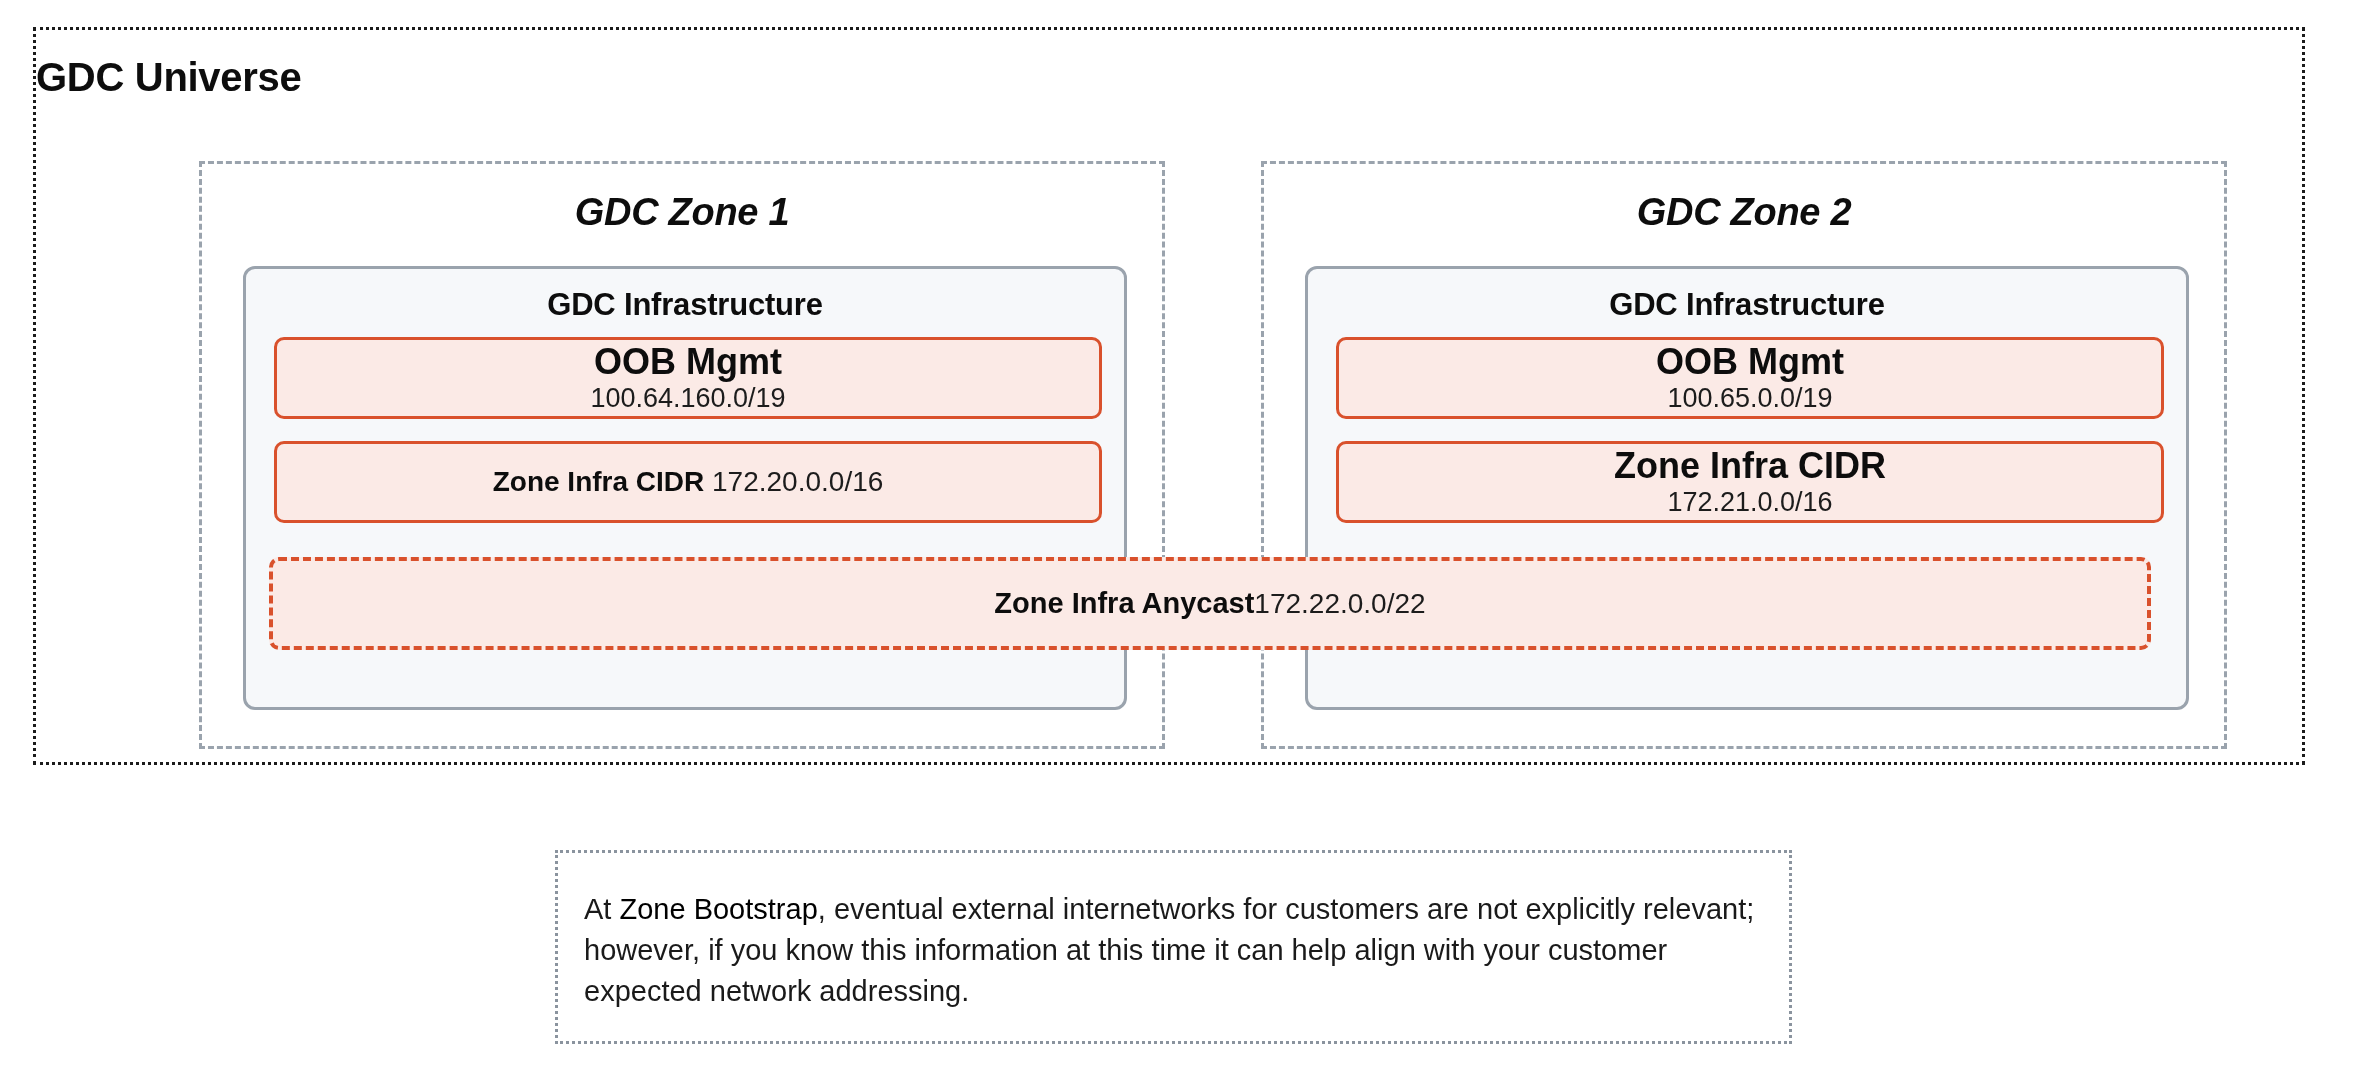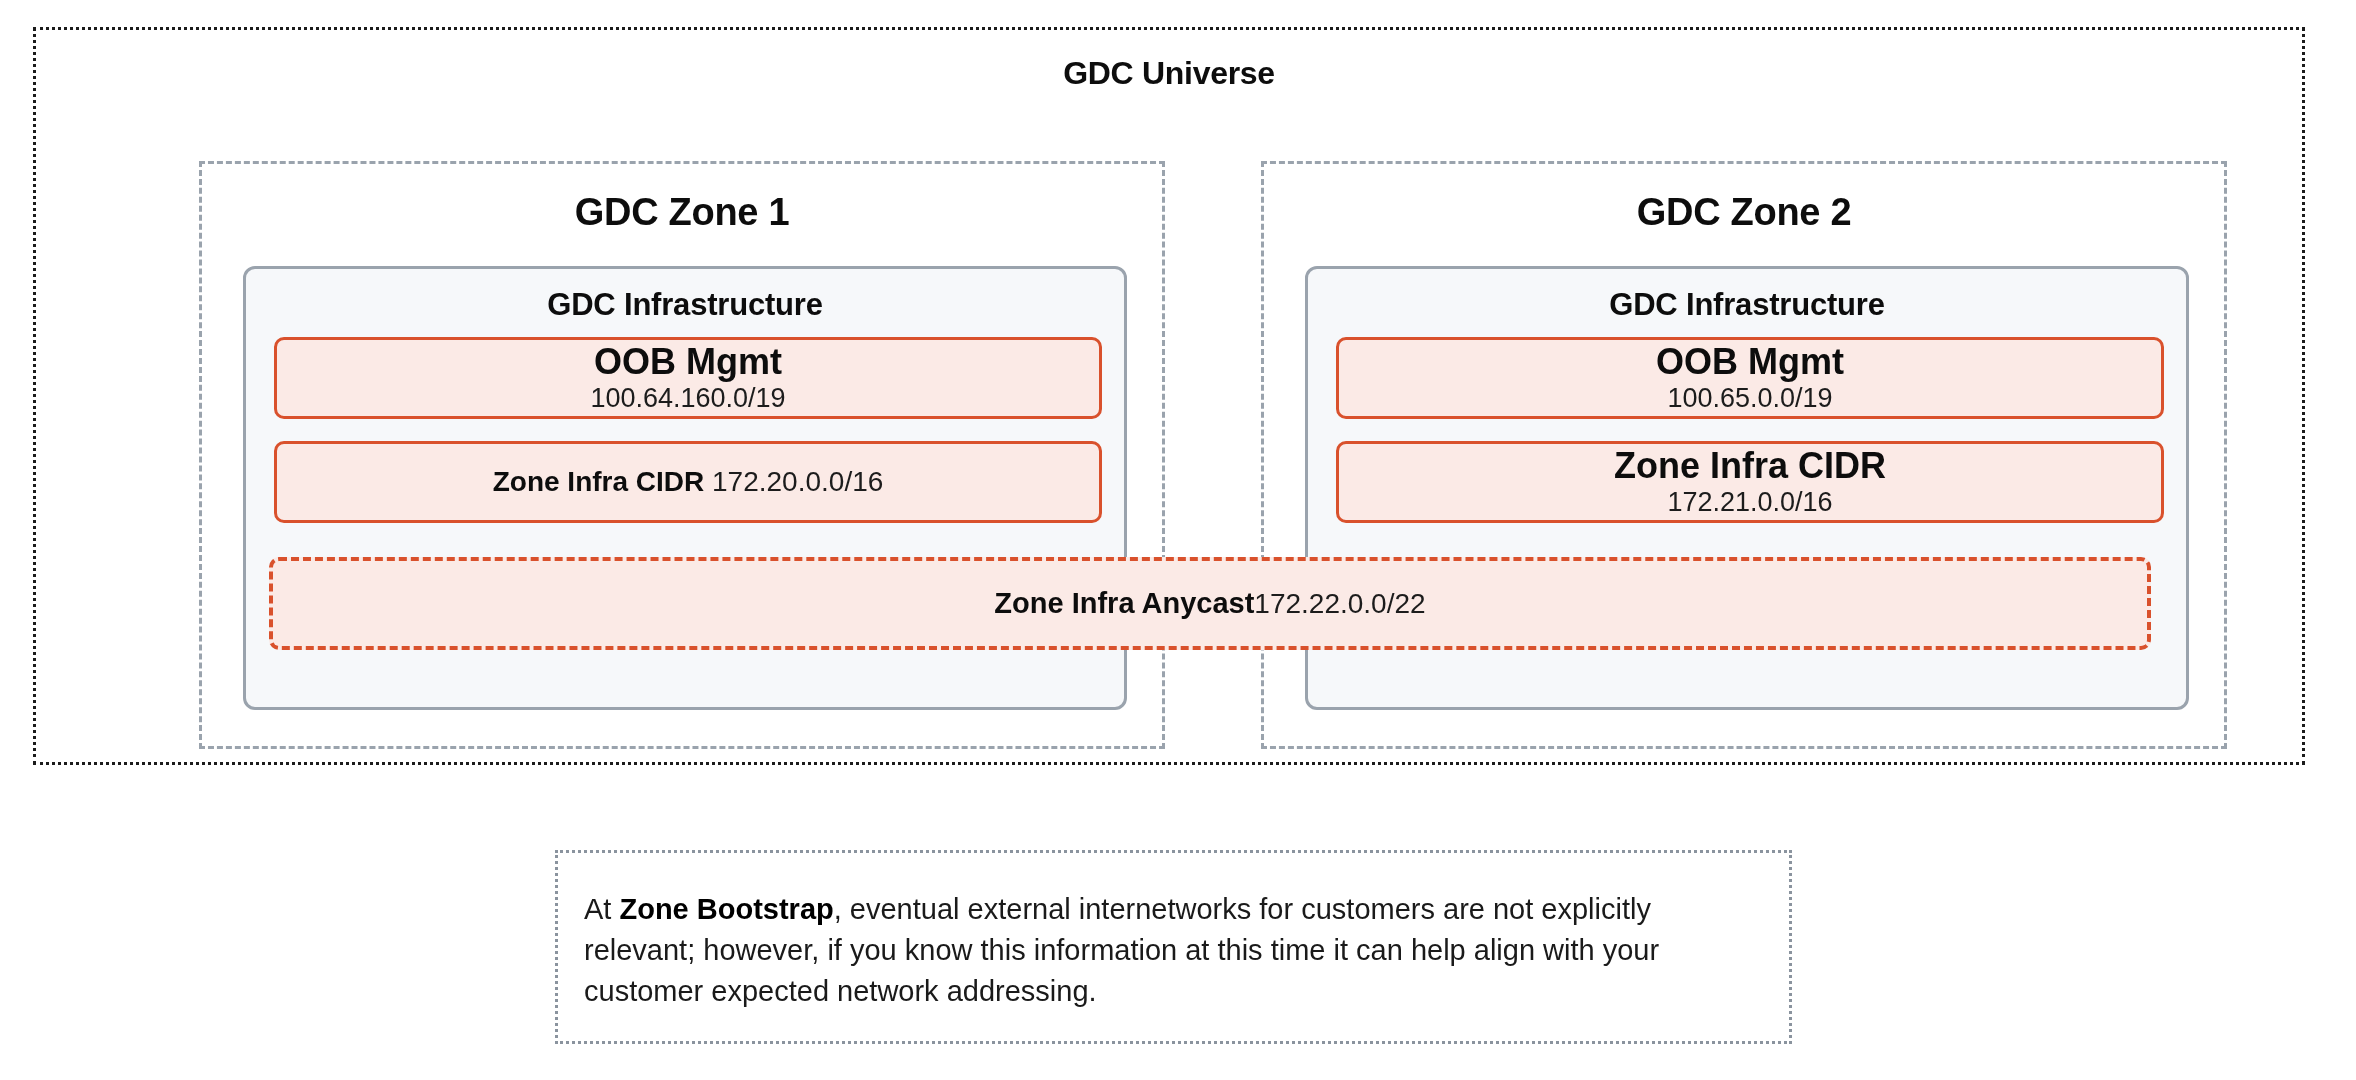--- a/index.html
+++ b/index.html
@@ -25,22 +25,21 @@
     height: 738px;
     border: 3px dotted #1b1b1b;
     box-sizing: border-box;
     background: #ffffff;
   }
   .universe-title {
     position: absolute;
     left: 0;
     top: 25px;
     width: 100%;
-    text-align: center;
-    font-size: 32px;
+    font-size: 40px;
     font-weight: 700;
     letter-spacing: -0.3px;
     color: #0d0d0d;
   }
 
   
   .zone {
     position: absolute;
     top: 131px;
     width: 966px;
@@ -55,20 +54,21 @@
   .zone-title {
     position: absolute;
     left: 0;
     top: 27px;
     width: 100%;
     text-align: center;
     font-size: 38px;
     font-weight: 700;
     letter-spacing: -0.3px;
     color: #0d0d0d;
+    font-style: italic;
   }
 
   
   .infra {
     position: absolute;
     left: 41px;
     top: 102px;
     width: 884px;
     height: 444px;
     border: 3px solid #9aa3ad;
@@ -164,21 +164,21 @@
     border: 3px dotted #8a939e;
     box-sizing: border-box;
     background: #ffffff;
     padding: 36px 26px 0 26px;
   }
   .note-text {
     font-size: 29px;
     line-height: 1.42;
     color: #1a1a1a;
   }
-  .note-text b { font-weight: 700; color: #000000; }
+  .note-text b { font-weight: 400; color: #000000; }
 </style>
 </head>
 <body>
 
 <div class="universe">
 
   <div class="universe-title">GDC Universe</div>
 
   <div class="zone zone-1">
     <div class="zone-title">GDC Zone 1</div>

